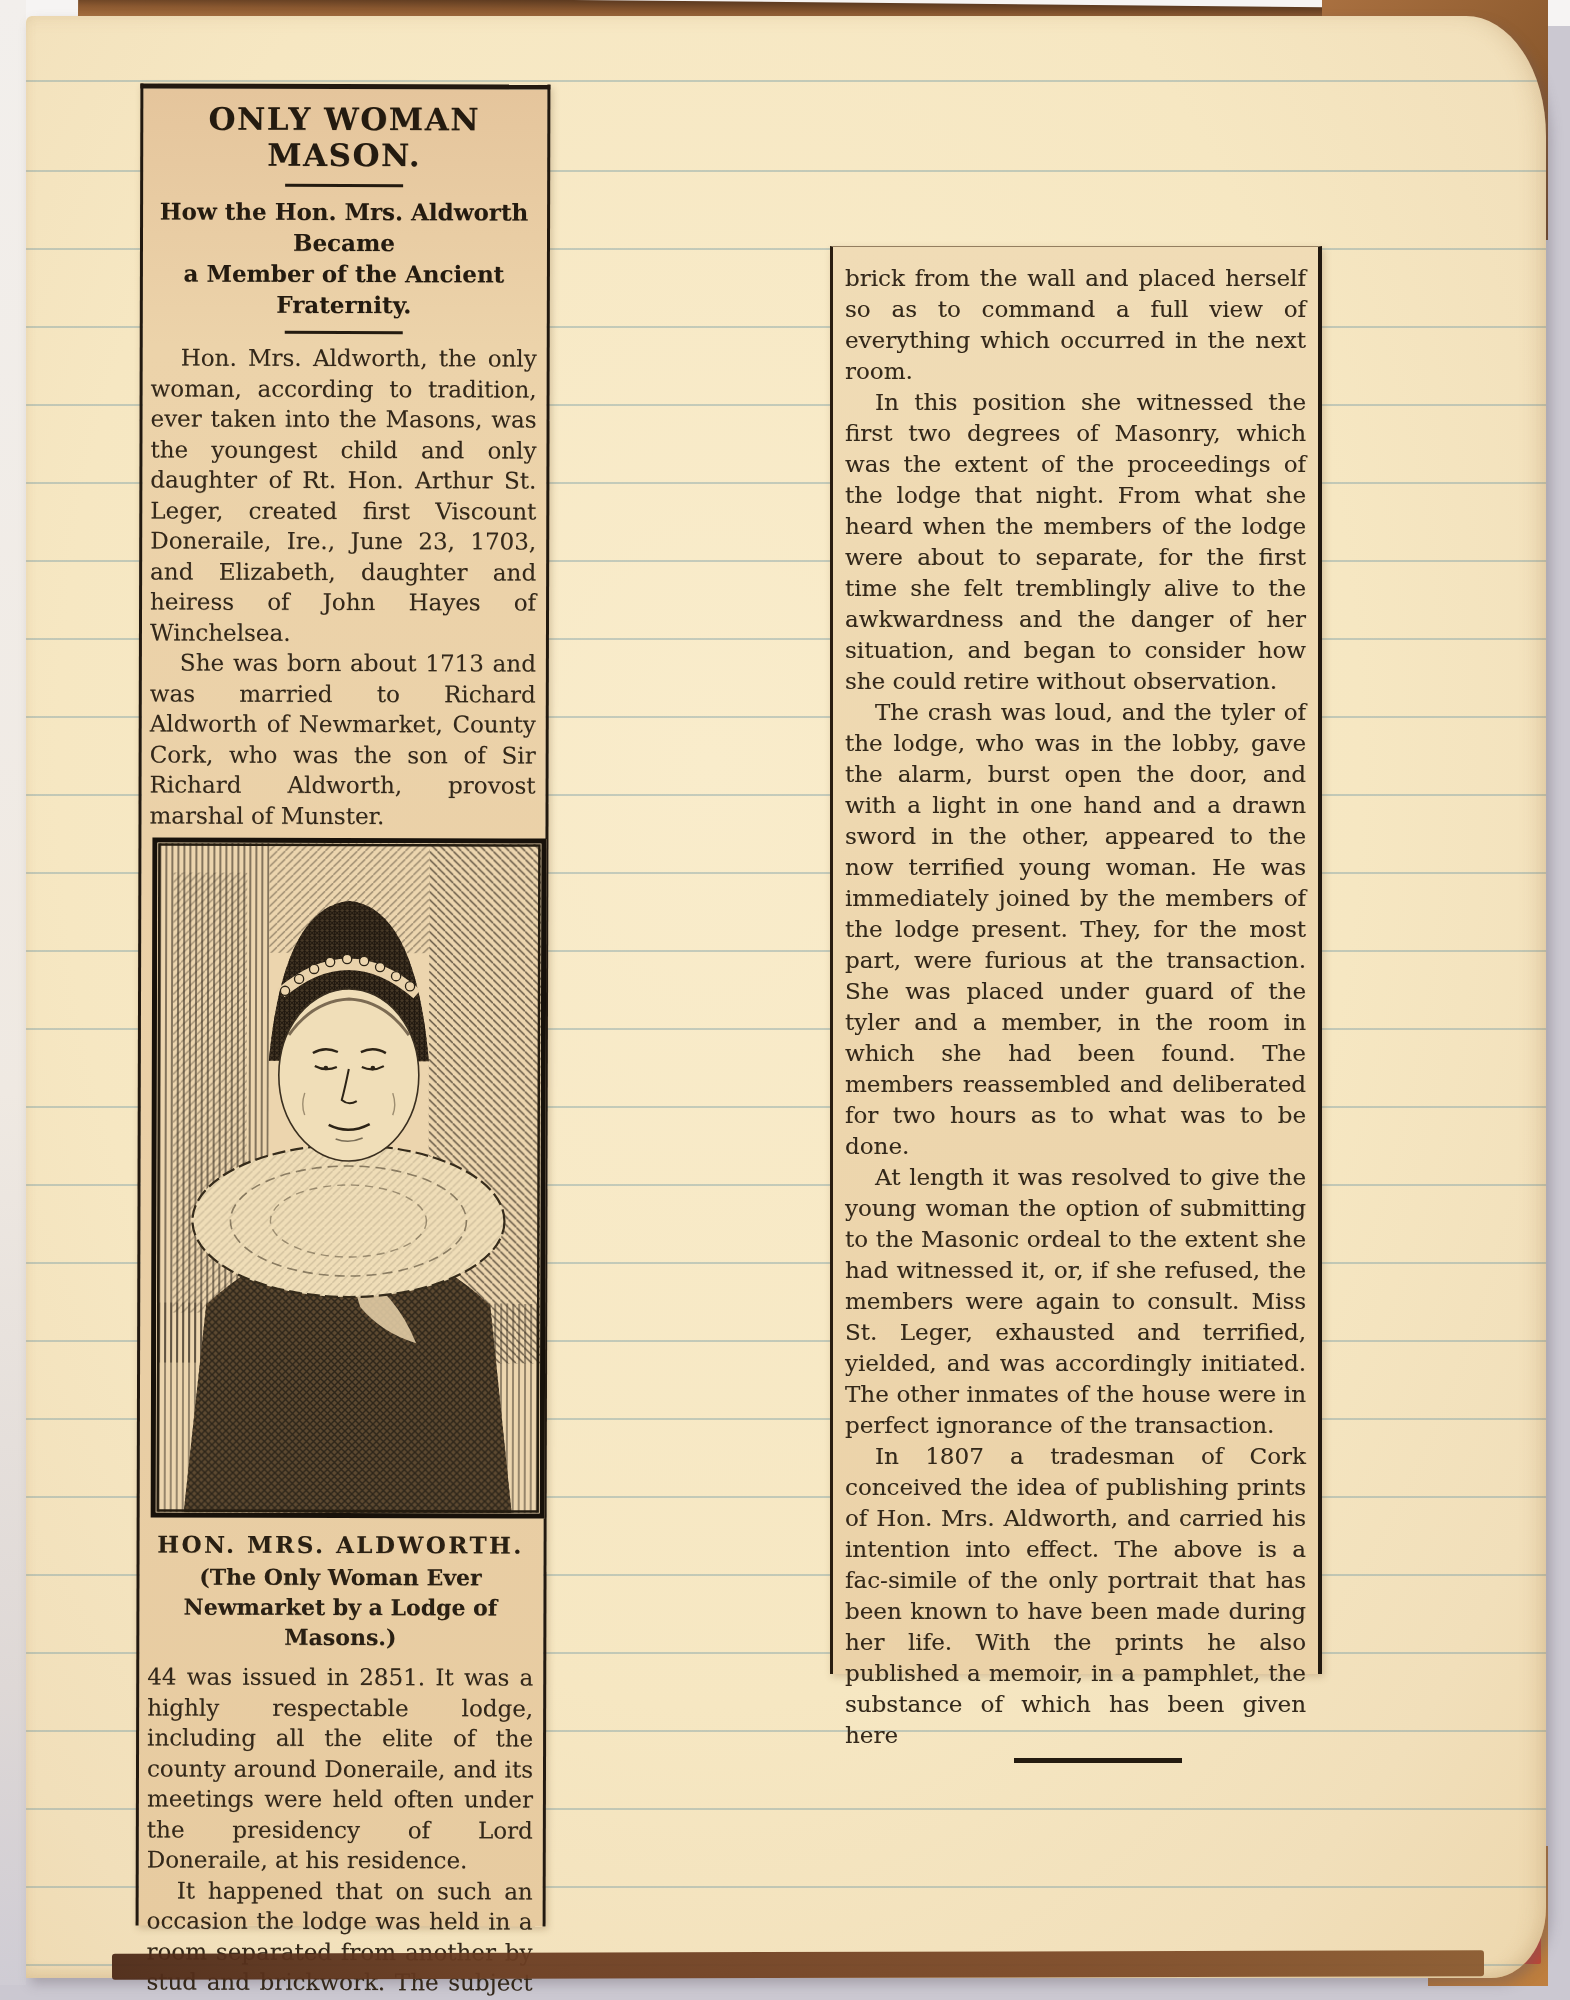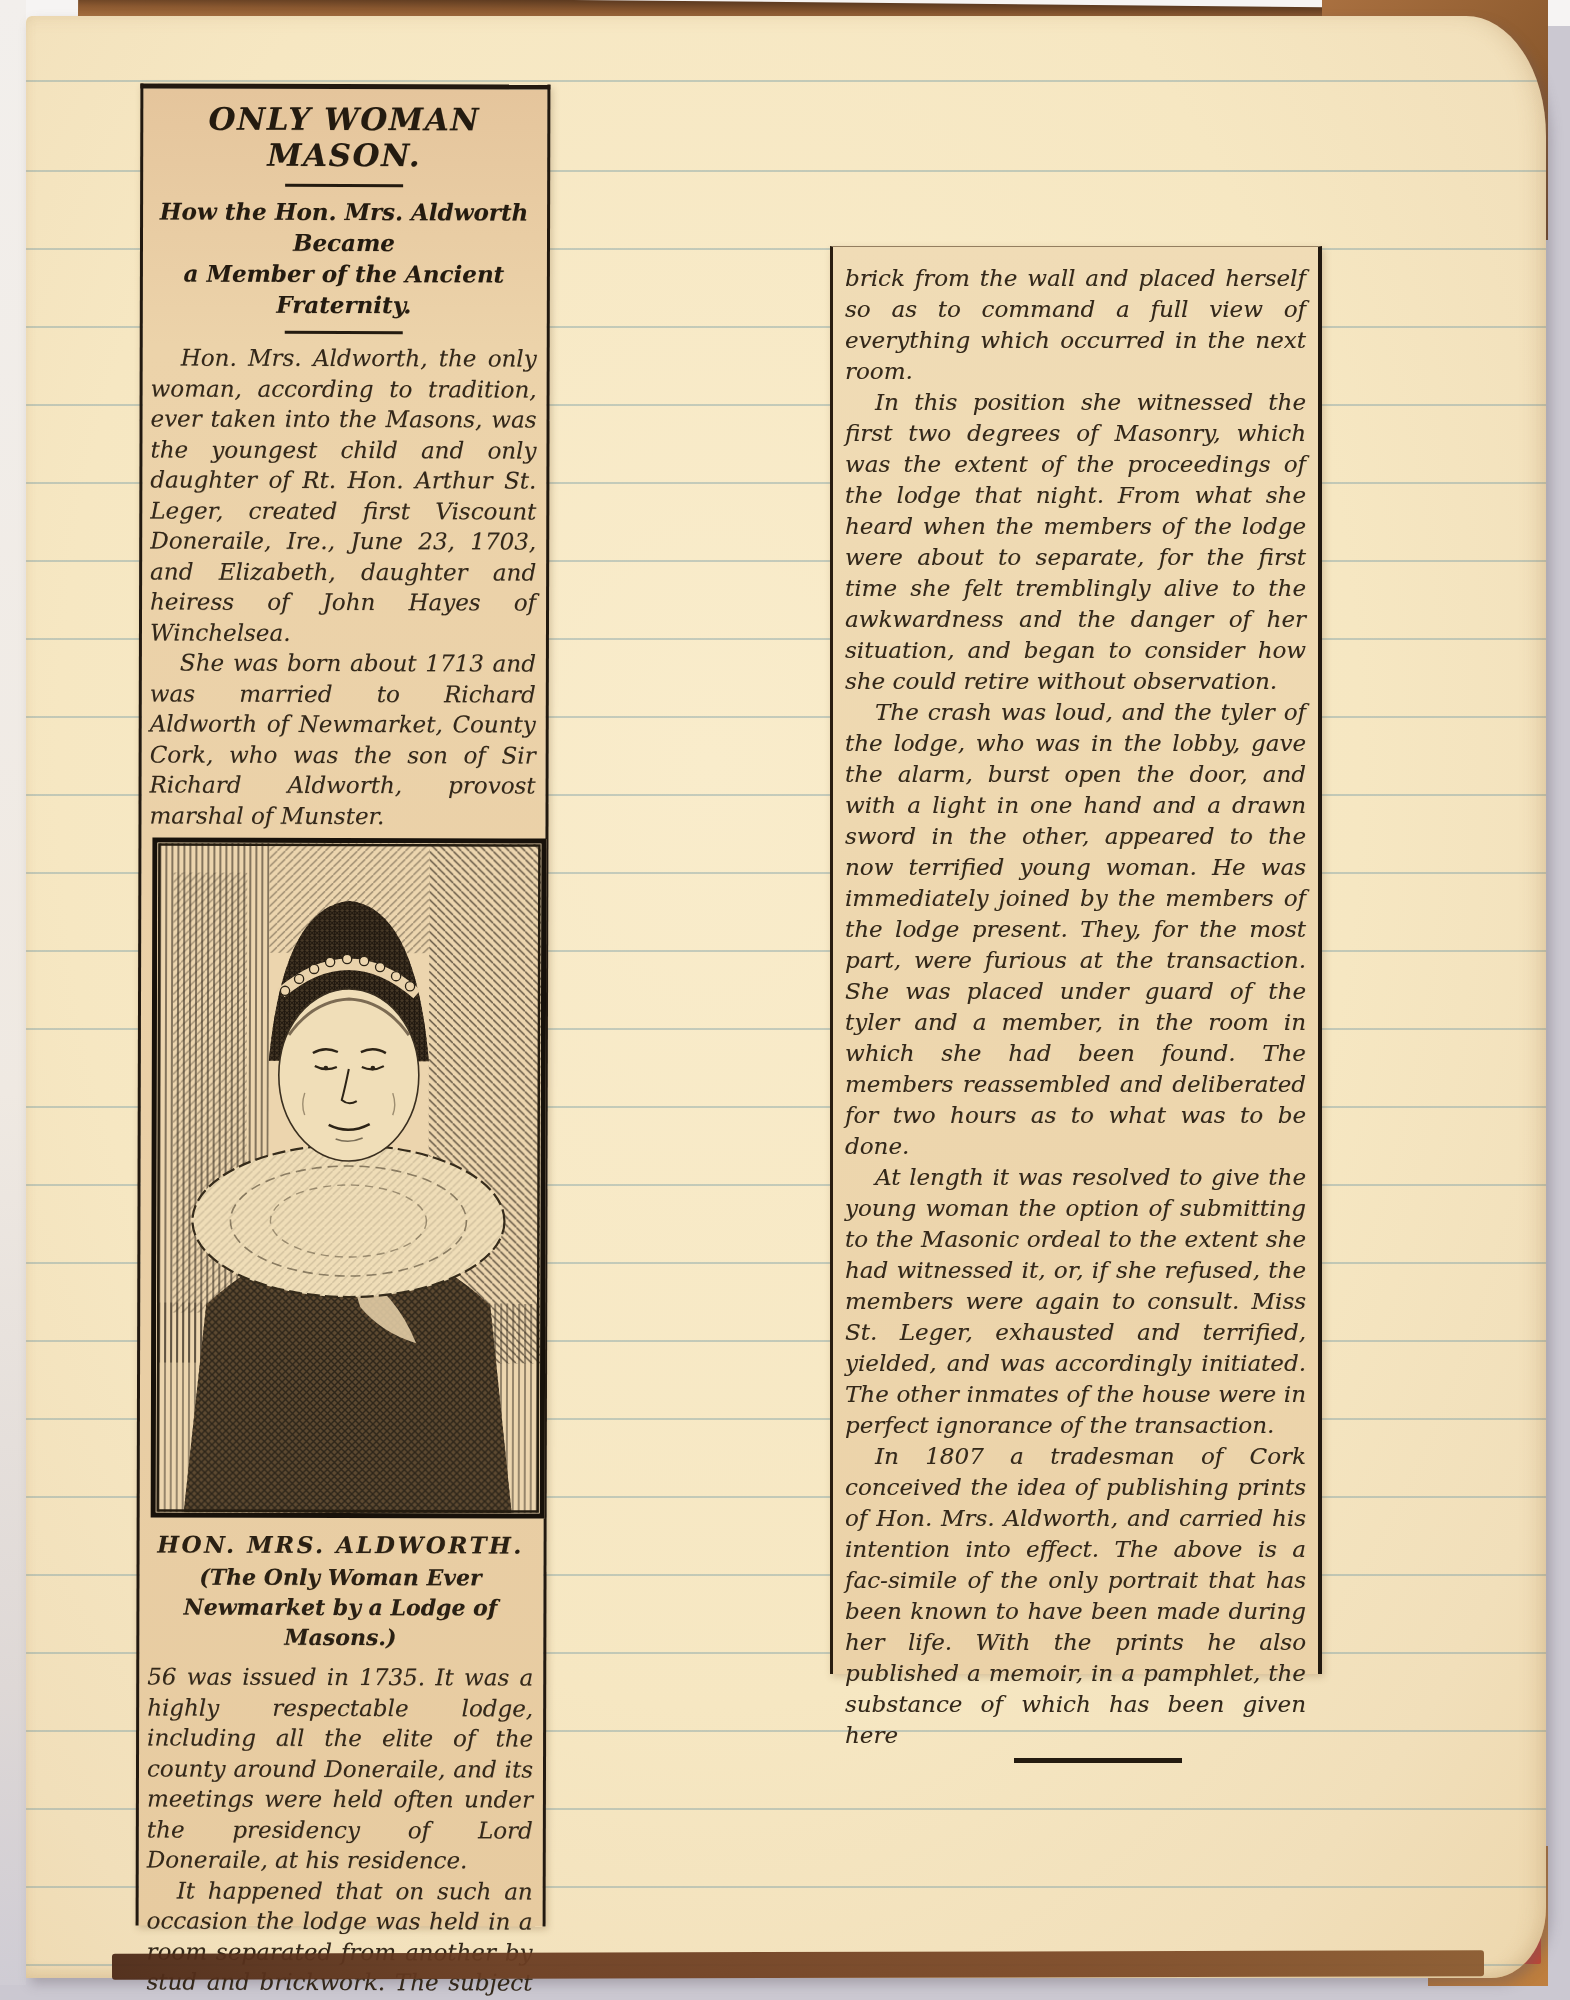--- a/index.html
+++ b/index.html
@@ -2,21 +2,21 @@
 <html lang="en"><head>
 <meta charset="utf-8">
 <style>
   html,body{margin:0;padding:0;}
   body{
     width:1570px;height:2000px;
     background:#cbc8d1;
     font-family:"DejaVu Serif","Liberation Serif",serif;
     overflow:hidden;
   }
-  .stage{position:relative;width:1570px;height:2000px;overflow:hidden;font-style:italic;}
+  .stage{position:relative;width:1570px;height:2000px;overflow:hidden;}
 
   
   .backdrop-top{position:absolute;left:0;top:0;width:1570px;height:26px;background:#f6f4f3;}
   .backdrop-left{position:absolute;left:0;top:0;width:26px;height:1985px;background:linear-gradient(180deg,#f2efec 0%,#efe9e2 55%,#ded8d6 85%,#cfccd4 100%);}
 
   
   .cover-top{
     position:absolute;left:78px;top:2px;width:1408px;height:30px;
     background:linear-gradient(180deg,#5c3a20 0%,#8a5830 35%,#a76f3e 70%,#7c4a26 100%);
     transform:rotate(0.55deg);border-radius:4px;
@@ -203,21 +203,21 @@
           <path d="M179 296 Q192 301 206 295" fill="none" stroke="#2c2316" stroke-width="1.6" opacity="0.6"></path>
           <path d="M148 250 Q144 262 148 272 M236 250 Q240 262 236 272" fill="none" stroke="#4a3b28" stroke-width="1.4" opacity="0.5"></path>
 
           <rect x="2" y="2" width="380" height="666" fill="none" stroke="#241c10" stroke-width="2.5"></rect>
         </svg>
       </figure>
 
       <div class="cap1">HON. MRS. ALDWORTH.</div>
       <div class="cap2">(The Only Woman Ever Newmarket by a Lodge of Masons.)</div>
 
-      <p class="noindent after-caption">56 was issued in 1735.  It was a highly respectable lodge, including all the elite of the county around Doneraile, and its meetings were held often under the presidency of Lord Doneraile, at his residence.</p>
+      <p class="noindent after-caption">44 was issued in 2851.  It was a highly respectable lodge, including all the elite of the county around Doneraile, and its meetings were held often under the presidency of Lord Doneraile, at his residence.</p>
       <p>It happened that on such an occasion the lodge was held in a room separated from another by stud and brickwork. The subject of this sketch being probably giddy and thoughtless, determined to gratify her curiosity.  With a pair of scissors she removed a portion of a</p>
     </div>
 
     <div class="clipping clip-right">
       <p class="noindent">brick from the wall and placed herself so as to command a full view of everything which occurred in the next room.</p>
       <p>In this position she witnessed the first two degrees of Masonry, which was the extent of the proceedings of the lodge that night.  From what she heard when the members of the lodge were about to separate, for the first time she felt tremblingly alive to the awkwardness and the danger of her situation, and began to consider how she could retire without observation.</p>
       <p>The crash was loud, and the tyler of the lodge, who was in the lobby, gave the alarm, burst open the door, and with a light in one hand and a drawn sword in the other, appeared to the now terrified young woman.  He was immediately joined by the members of the lodge present.  They, for the most part, were furious at the transaction.  She was placed under guard of the tyler and a member, in the room in which she had been found. The members reassembled and deliberated for two hours as to what was to be done.</p>
       <p>At length it was resolved to give the young woman the option of submitting to the Masonic ordeal to the extent she had witnessed it, or, if she refused, the members were again to consult.  Miss St. Leger, exhausted and terrified, yielded, and was accordingly initiated.  The other inmates of the house were in perfect ignorance of the transaction.</p>
       <p>In 1807 a tradesman of Cork conceived the idea of publishing prints of Hon. Mrs. Aldworth, and carried his intention into effect.  The above is a fac-simile of the only portrait that has been known to have been made during her life.  With the prints he also published a memoir, in a pamphlet, the substance of which has been given here</p>
       <div class="end-rule"></div>

